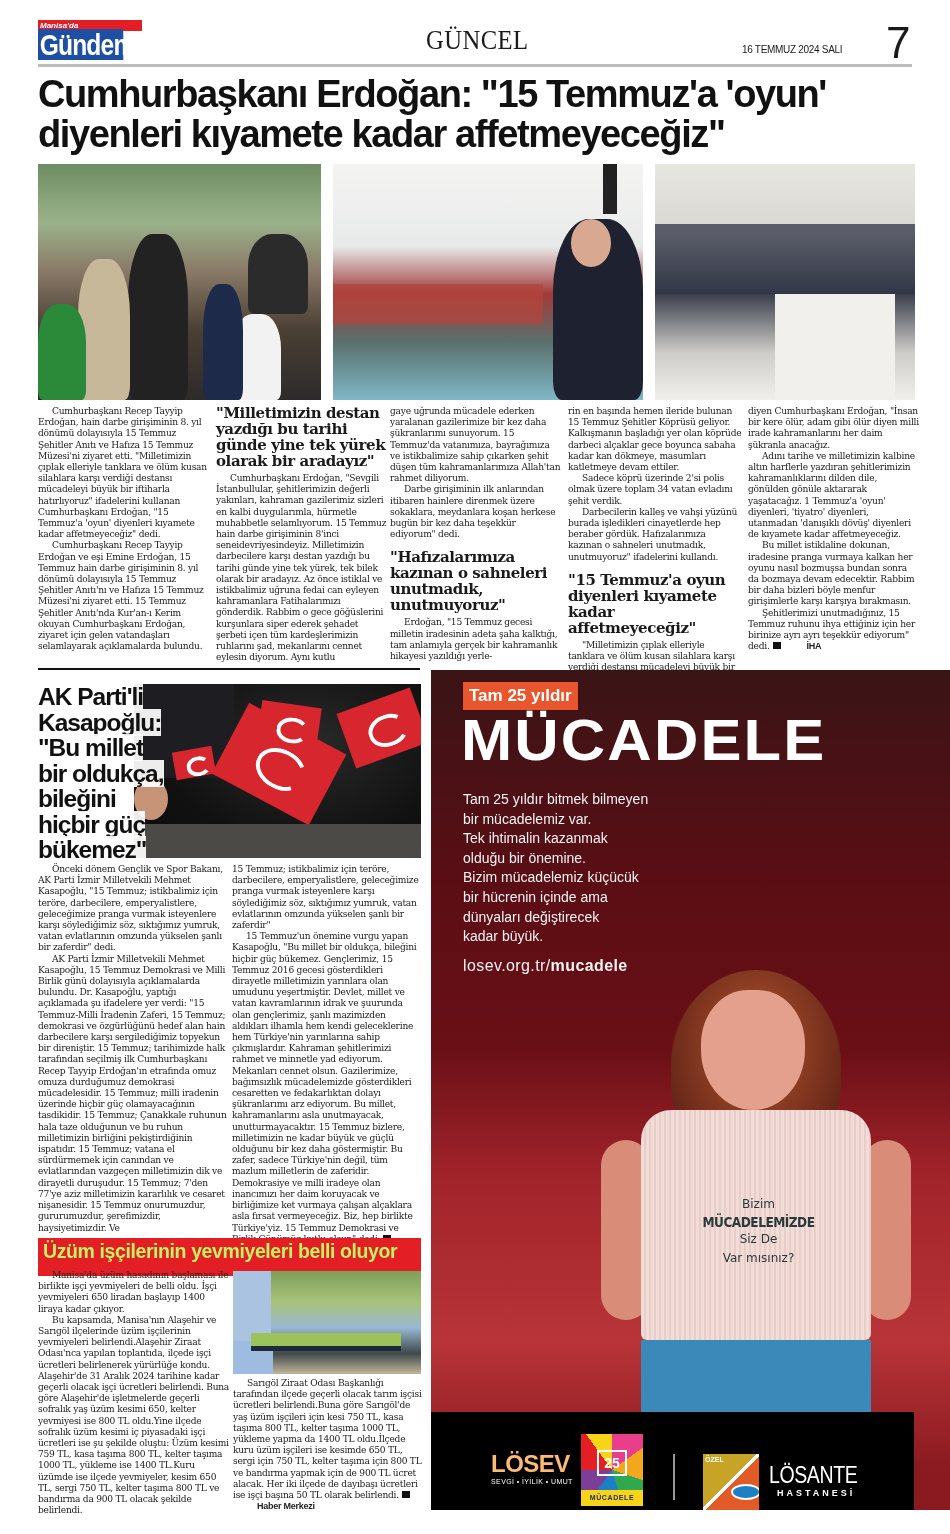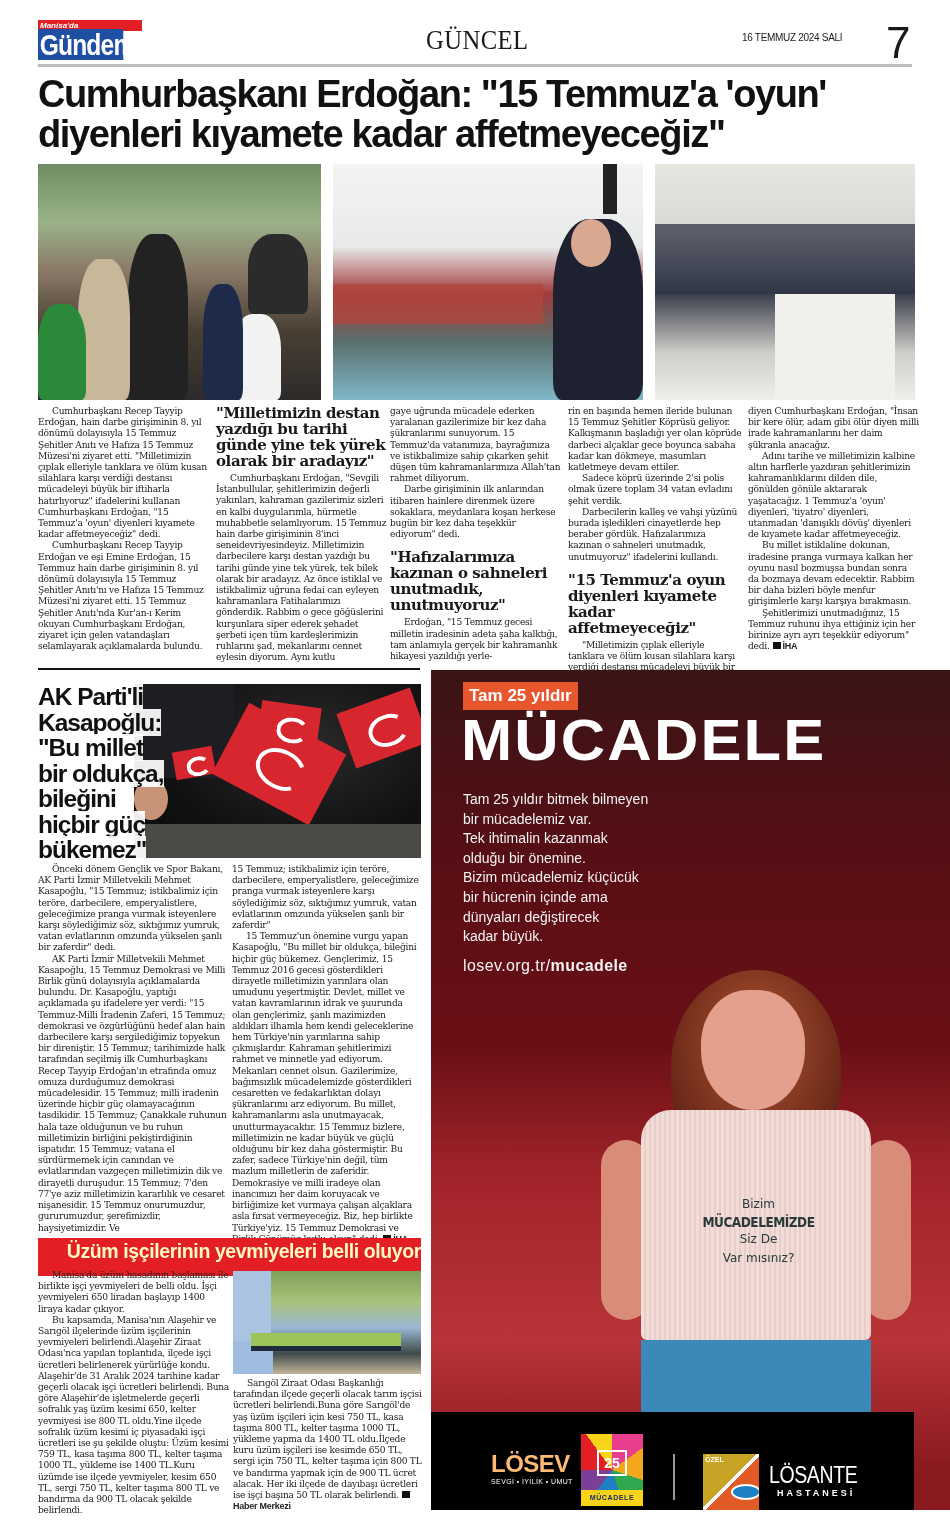--- a/index.html
+++ b/index.html
@@ -7,41 +7,41 @@
   body { position: relative; font-family: "DejaVu Serif", serif; color: #1a1a1a; }
 
   
   .masthead { position: absolute; left: 38px; top: 20px; width: 874px; height: 42px; }
   .logo { position: absolute; left: 0; top: 0; width: 104px; height: 40px; }
   .logo .red-bar { position: absolute; left: 0; top: 0; width: 104px; height: 11px; background: #e31e24; }
   .logo .red-bar-kicker { position: absolute; left: 2px; top: 0; font: italic bold 8px "Liberation Sans", sans-serif; color: #fff; line-height: 11px; }
   .logo .word { position: absolute; left: 0; top: 9px; width: 104px; height: 31px; background: #1f4fa3; color: #fff;
     font: bold 30px "Liberation Sans Narrow", "Liberation Sans", sans-serif; line-height: 31px; letter-spacing: -1px; padding-left: 2px; transform: scaleX(0.82); transform-origin: left; }
   .section-title { position: absolute; left: 388px; top: 4px; font: 28px "Liberation Serif", serif; letter-spacing: 0.5px; transform: scaleX(0.88); transform-origin: left; }
-  .date { position: absolute; left: 704px; top: 12px; font: 10px "Liberation Sans", sans-serif; letter-spacing: -0.3px; }
+  .date { position: absolute; left: 704px; top: 24px; font: 10px "Liberation Sans", sans-serif; letter-spacing: -0.3px; }
   .page-no { position: absolute; left: 848px; top: -2px; font: 44px "Liberation Sans", sans-serif; }
   .rule-top { position: absolute; left: 38px; top: 64px; width: 874px; height: 3px; background: #bdbdbd; }
 
   
   .headline { position: absolute; left: 38px; top: 74px; width: 880px; font: 900 38px "Liberation Sans", sans-serif; line-height: 40px; letter-spacing: -1.4px; color: #111; }
 
   
   .photo { position: absolute; top: 164px; height: 236px; overflow: hidden; }
   .photo1 { left: 38px; width: 283px; background: linear-gradient(180deg,#6f8d62 0%,#9ab28a 25%,#8a7a68 45%,#4a4034 70%,#2d2a2a 100%); }
   .photo2 { left: 333px; width: 310px; background: linear-gradient(180deg,#f4f4f2 0%,#e8eaea 35%,#a23a3a 55%,#5a6f6c 75%,#7fb8c8 100%); }
   .photo3 { left: 655px; width: 260px; background: linear-gradient(180deg,#e7e7e2 0%,#d8d6d0 30%,#3a3e4c 55%,#cfcdc8 80%,#efefec 100%); }
   .photo .fig { position: absolute; border-radius: 40% 40% 10% 10%; }
 
   
   .col { position: absolute; font: 9.1px "DejaVu Serif", serif; line-height: 11.2px; color: #222; text-align: left; letter-spacing: -0.25px; }
   .col p { text-indent: 14px; }
   .col p.noindent { text-indent: 0; }
   .col h3 { font: bold 15px "DejaVu Serif", serif; line-height: 16px; letter-spacing: -0.4px; margin: 0 0 4px 0; color: #1a1a1a; }
   .col h3.mid { margin-top: 9px; }
-  .sig { font: bold 9px "Liberation Sans", sans-serif; }
+  .sig { font: bold 9px "Liberation Sans", sans-serif; margin-left: 24px; }
   .sig-box { display: inline-block; width: 8px; height: 7px; background: #111; margin: 0 2px 0 3px; vertical-align: 0; }
 
   .c1 { left: 38px; top: 406px; width: 172px; }
   .c2 { left: 216px; top: 405px; width: 172px; }
   .c3 { left: 390px; top: 406px; width: 172px; }
   .c4 { left: 568px; top: 406px; width: 174px; }
   .c5 { left: 748px; top: 406px; width: 172px; }
 
   .rule-mid { position: absolute; left: 38px; top: 668px; width: 382px; height: 2px; background: #111; }
 
@@ -49,22 +49,22 @@
   .kasap-photo { position: absolute; left: 134px; top: 684px; width: 287px; height: 174px;
     background: radial-gradient(ellipse at 60% 35%, #2a2a2a 0%, #111 60%, #0a0a0a 100%); overflow: hidden; }
   .flag { position: absolute; background: #d8262e; }
   .flag::after { content: ""; position: absolute; width: 40%; height: 40%; border-radius: 50%; border: 4px solid #fff; border-right-color: transparent; left: 30%; top: 30%; }
   .kasap-head { position: absolute; left: 38px; top: 684px; width: 130px; font: 900 24.5px "Liberation Sans", sans-serif; line-height: 25.5px; letter-spacing: -1px; color: #111; }
   .kasap-head span { background: rgba(255,255,255,0.92); }
   .k1 { left: 38px; top: 864px; width: 190px; }
   .k2 { left: 232px; top: 864px; width: 190px; }
 
   
-  .grape-bar { position: absolute; left: 38px; top: 1238px; width: 383px; height: 38px; background: #e31e24; color: #fef9c3;
-    font: bold 19.5px "Liberation Sans", sans-serif; line-height: 26px; padding-left: 5px; letter-spacing: -0.4px; text-align: right; }
+  .grape-bar { position: absolute; left: 38px; top: 1238px; width: 383px; height: 38px; background: #e31e24; color: #bef264;
+    font: bold 19.5px "Liberation Sans", sans-serif; line-height: 26px; padding-left: 5px; letter-spacing: -0.4px; }
   .grape-photo { position: absolute; left: 233px; top: 1271px; width: 188px; height: 103px;
     background: linear-gradient(180deg,#7ea05a 0%,#a8c27a 30%,#9ab8d4 55%,#3e4a4a 80%,#c3b59a 100%); overflow: hidden; }
   .g1 { left: 38px; top: 1270px; width: 194px; }
   .g2 { left: 233px; top: 1378px; width: 190px; }
 
   
   .ad { position: absolute; left: 431px; top: 670px; width: 563px; height: 840px; overflow: hidden;
     background: linear-gradient(180deg,#3a1416 0%,#5a0e14 25%,#6a0f16 45%,#a1232a 60%,#b83438 80%,#8a1a20 95%); }
   .ad-kicker { position: absolute; left: 32px; top: 12px; padding: 0 6px; background: #e8562e; color: #fff;
     font: bold 17px "Liberation Sans", sans-serif; line-height: 28px; }

